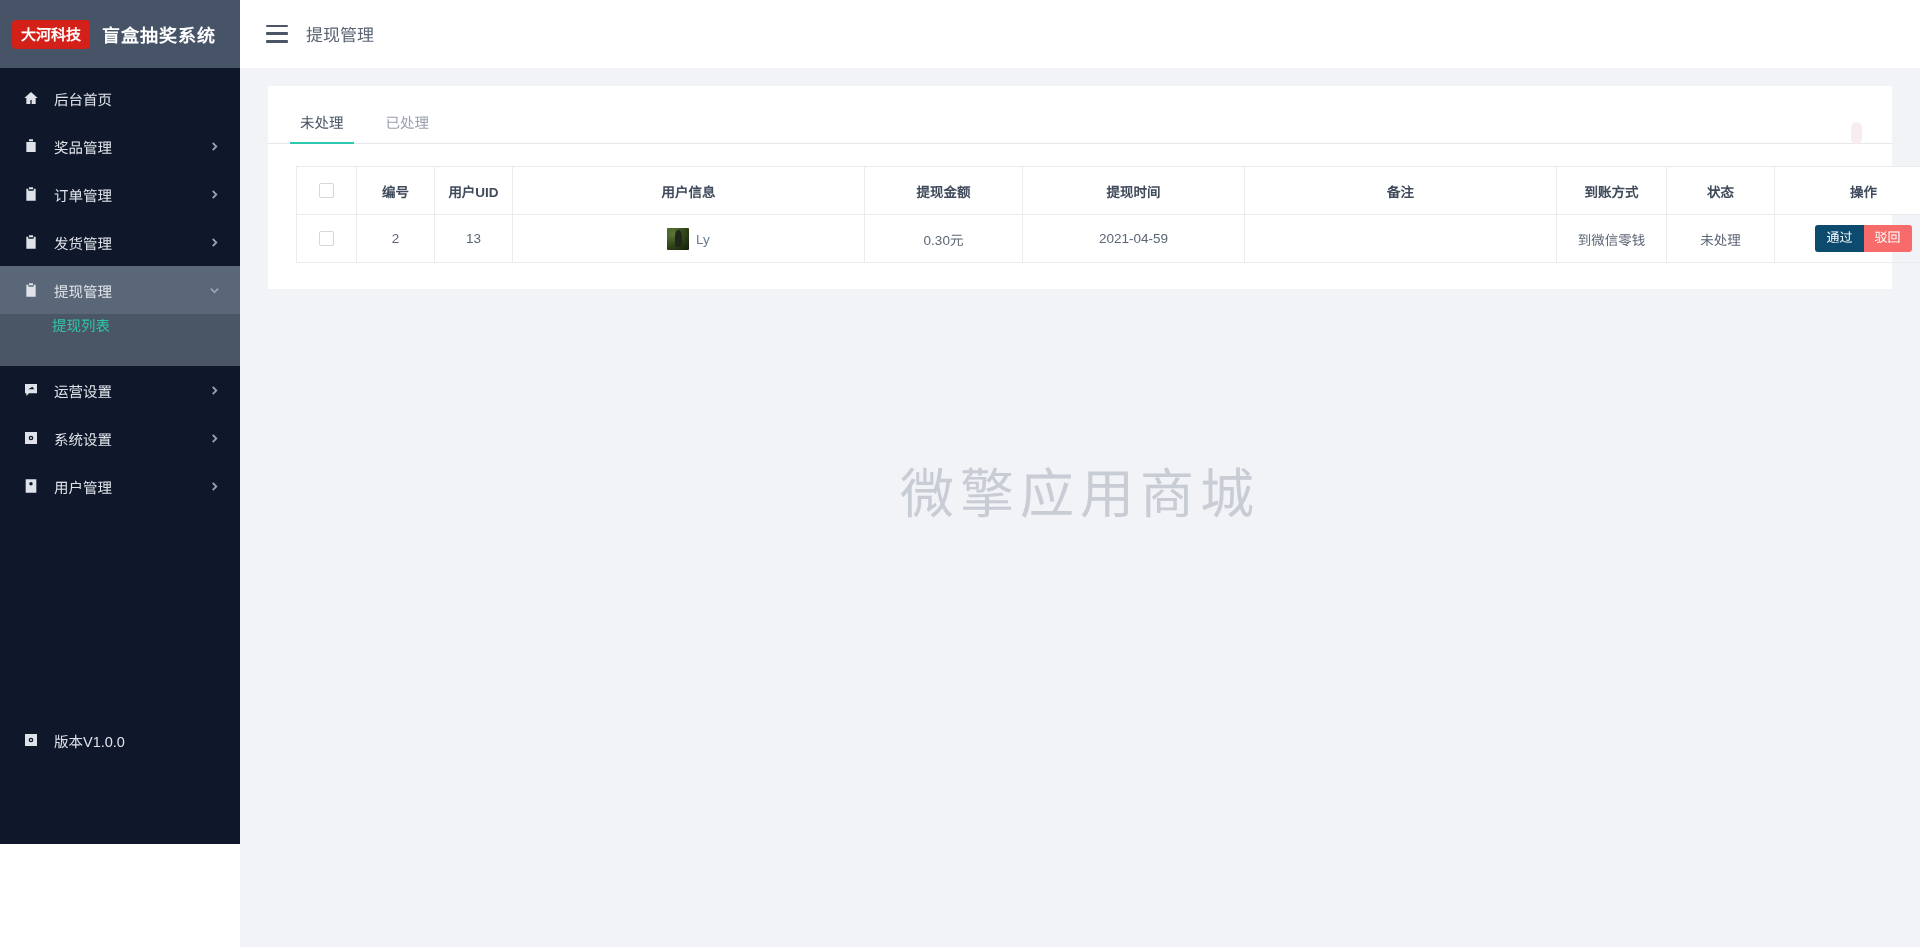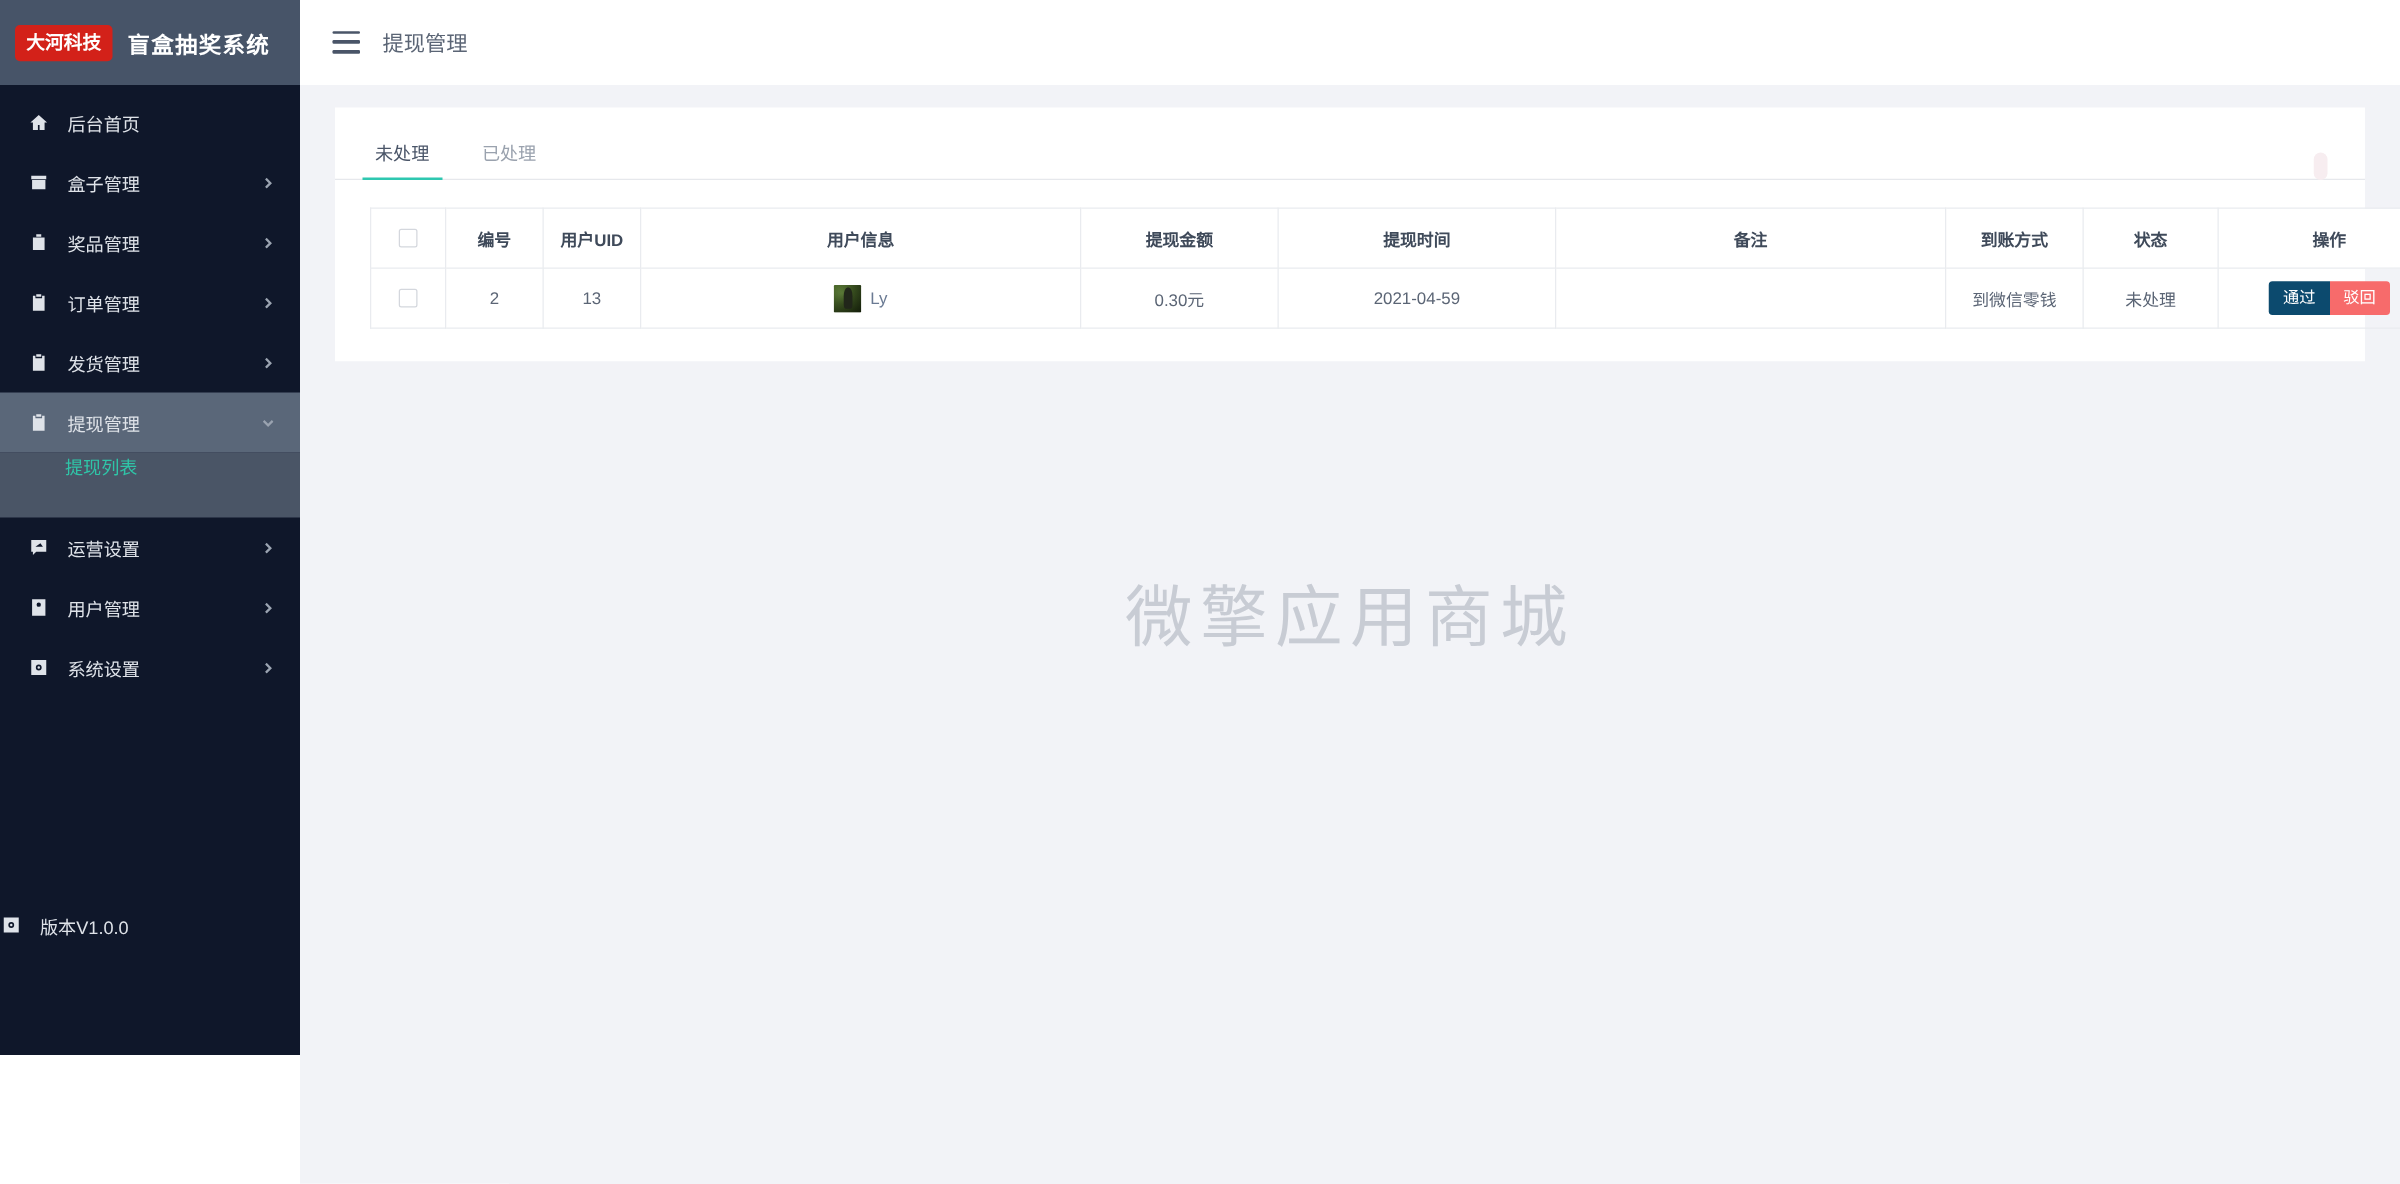--- a/index.html
+++ b/index.html
@@ -112,20 +112,21 @@
   .submenu-item.active { color: #2fc5a8; background: #4a5566; }
 
   .version {
     position: absolute;
     left: 0;
     top: 716px;
     width: 240px;
     height: 48px;
     display: flex;
     align-items: center;
+    padding-left: 22px;
     color: #dfe3e9;
     font-size: 14.5px;
   }
   .version .nav-ico { margin-right: 14px; }
 
   
   .main {
     flex: 1;
     height: 947px;
     display: flex;
@@ -345,33 +346,20 @@
       <div class="nav-item">
         <span class="nav-ico">
           <svg viewBox="0 0 24 24">
               <path d="M12 3 2 12h3v9h6v-6h2v6h6v-9h3z"></path>
             </svg>
         </span>
         <span class="nav-label">后台首页</span>
         <span class="nav-arrow"></span>
       </div>
 
-      <div class="nav-item">
-        <span class="nav-ico">
-          <svg viewBox="0 0 24 24">
-              <path d="M3 4h18v4H3zM4 9h16v11H4zm4 4h8v2H8z"></path>
-            </svg>
-        </span>
-        <span class="nav-label">盒子管理</span>
-        <span class="nav-arrow">
-          <svg viewBox="0 0 10 10">
-              <polyline points="3,1 7,5 3,9"></polyline>
-            </svg>
-        </span>
-      </div>
 
       <div class="nav-item">
         <span class="nav-ico">
           <svg viewBox="0 0 24 24">
               <path d="M9 2h6v3H9zM5 6h14v15H5z"></path>
             </svg>
         </span>
         <span class="nav-label">奖品管理</span>
         <span class="nav-arrow">
           <svg viewBox="0 0 10 10">
@@ -438,38 +426,38 @@
         <span class="nav-arrow">
           <svg viewBox="0 0 10 10">
               <polyline points="3,1 7,5 3,9"></polyline>
             </svg>
         </span>
       </div>
 
       <div class="nav-item">
         <span class="nav-ico">
           <svg viewBox="0 0 24 24">
+              <path d="M3 3h18v18H3zm9 5.5a3.5 3.5 0 1 0 0 7 3.5 3.5 0 0 0 0-7zm0 2a1.5 1.5 0 1 1 0 3 1.5 1.5 0 0 1 0-3z"></path>
+            </svg>
+        </span>
+        <span class="nav-label">系统设置</span>
+        <span class="nav-arrow">
+          <svg viewBox="0 0 10 10">
+              <polyline points="3,1 7,5 3,9"></polyline>
+            </svg>
+        </span>
+      </div>
+
+      <div class="nav-item">
+        <span class="nav-ico">
+          <svg viewBox="0 0 24 24">
               <path d="M4 2h16v20H4zm8 4a2.6 2.6 0 1 0 0 5.2A2.6 2.6 0 0 0 12 6zm-4.5 11c0-2.4 2-3.8 4.5-3.8s4.5 1.4 4.5 3.8z"></path>
             </svg>
         </span>
         <span class="nav-label">用户管理</span>
-        <span class="nav-arrow">
-          <svg viewBox="0 0 10 10">
-              <polyline points="3,1 7,5 3,9"></polyline>
-            </svg>
-        </span>
-      </div>
-
-      <div class="nav-item">
-        <span class="nav-ico">
-          <svg viewBox="0 0 24 24">
-              <path d="M3 3h18v18H3zm9 5.5a3.5 3.5 0 1 0 0 7 3.5 3.5 0 0 0 0-7zm0 2a1.5 1.5 0 1 1 0 3 1.5 1.5 0 0 1 0-3z"></path>
-            </svg>
-        </span>
-        <span class="nav-label">系统设置</span>
         <span class="nav-arrow">
           <svg viewBox="0 0 10 10">
               <polyline points="3,1 7,5 3,9"></polyline>
             </svg>
         </span>
       </div>
     </nav>
 
     <div class="version">
       <span class="nav-ico">

